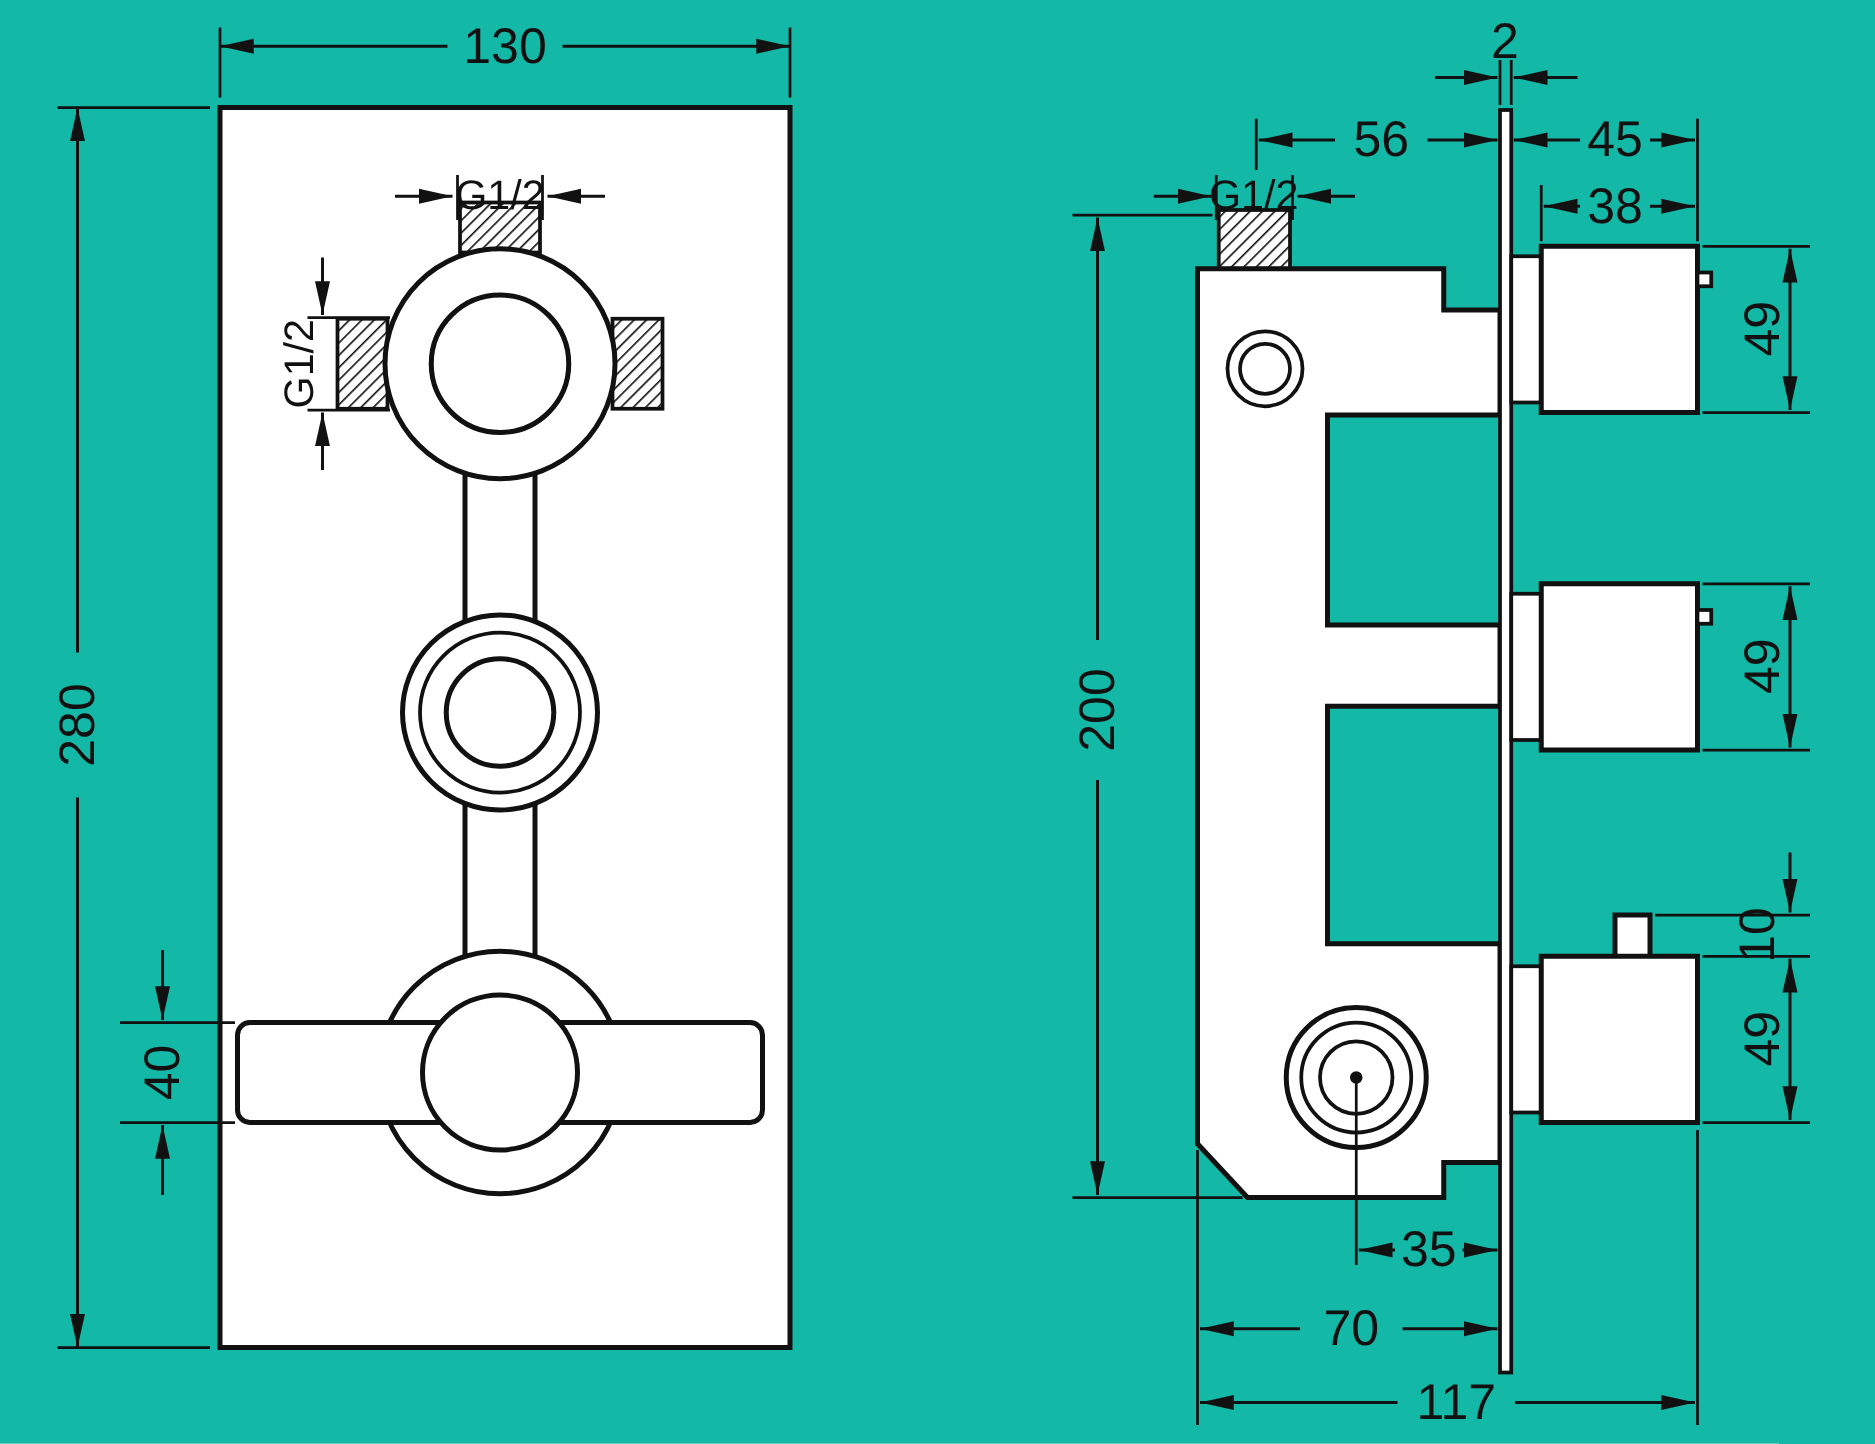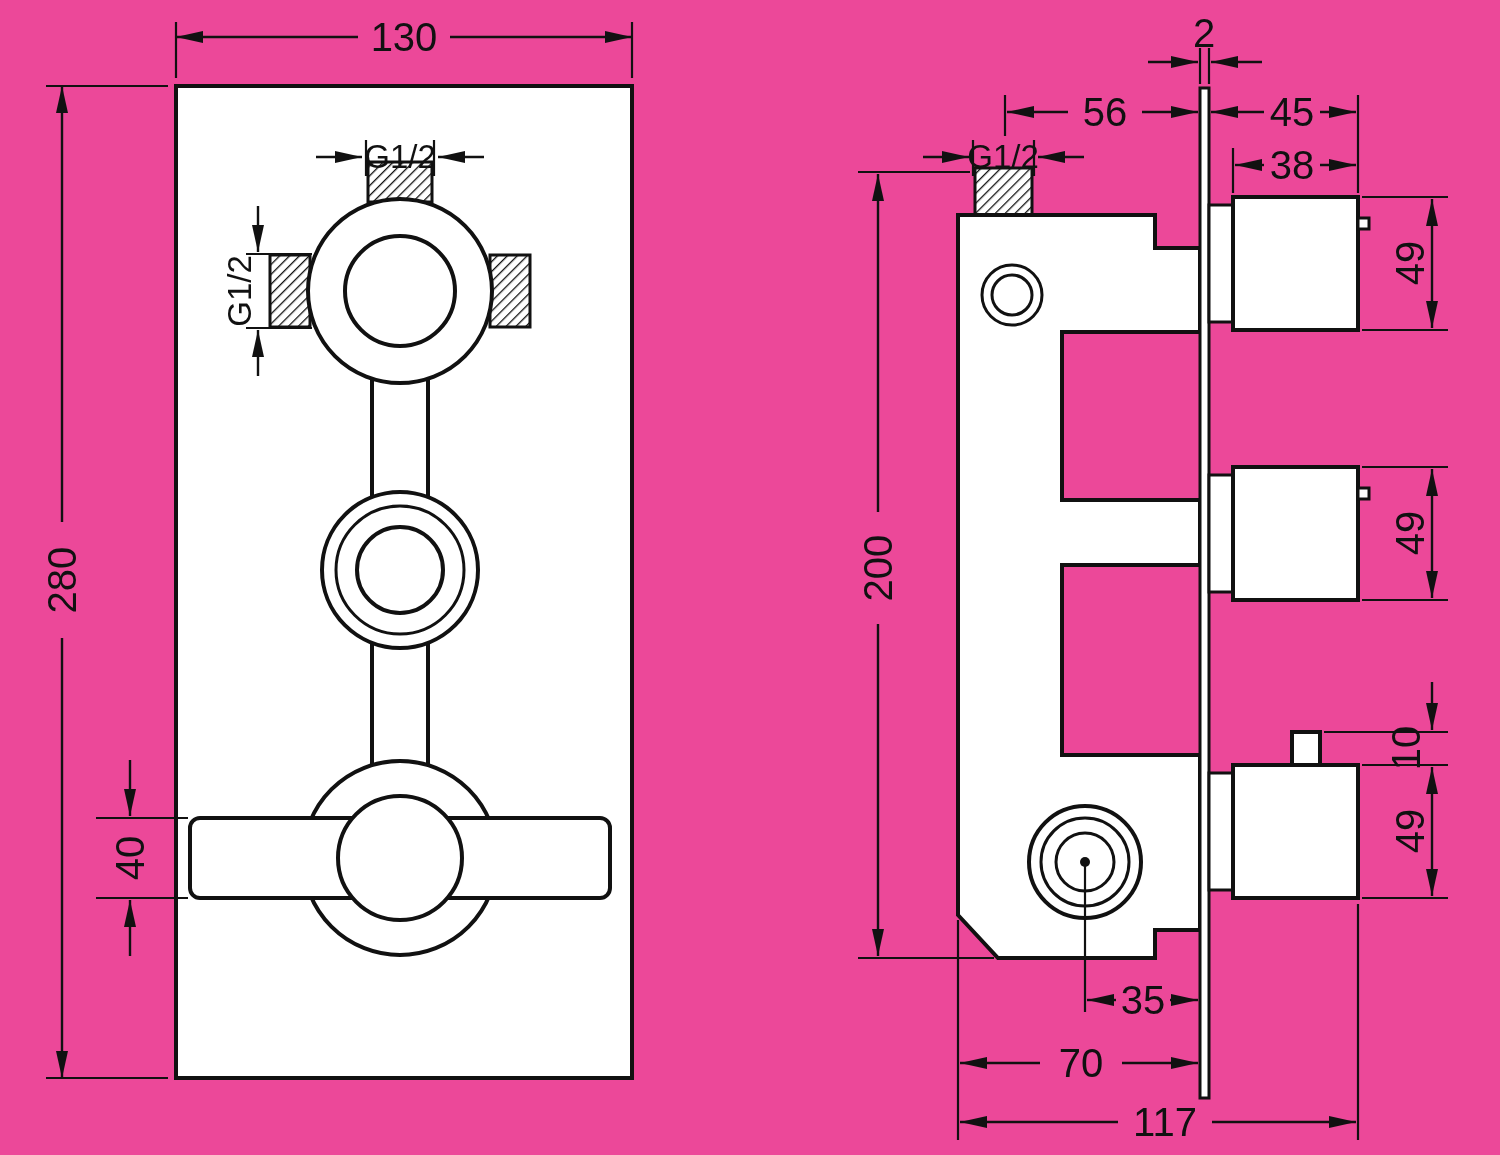--- a/index.html
+++ b/index.html
@@ -1,16 +1,16 @@
 <!DOCTYPE html>
 <html><head>
 <meta charset="utf-8">
 <style>
   html,body{margin:0;padding:0;background:#fff;}
-  .canvas{width:1500px;height:1155px;background:#ec4899;}
+  .canvas{width:1500px;height:1155px;background:#14b8a6;}
   svg{display:block;}
   .obj{fill:#fff;stroke:#111;stroke-width:4;stroke-linejoin:miter;}
   .ring{fill:#fff;stroke:#111;stroke-width:3;}
   .thread{fill:url(#hatch);stroke:#111;stroke-width:3;}
   .dim{stroke:#111;stroke-width:2.4;fill:none;}
   .ext{stroke:#111;stroke-width:2.2;fill:none;}
   .lbl{font:40px "Liberation Sans", sans-serif;fill:#111;text-anchor:middle;dominant-baseline:central;}
   .lbl-s{font:33px "Liberation Sans", sans-serif;fill:#111;text-anchor:middle;dominant-baseline:central;}
 </style>
 </head>

